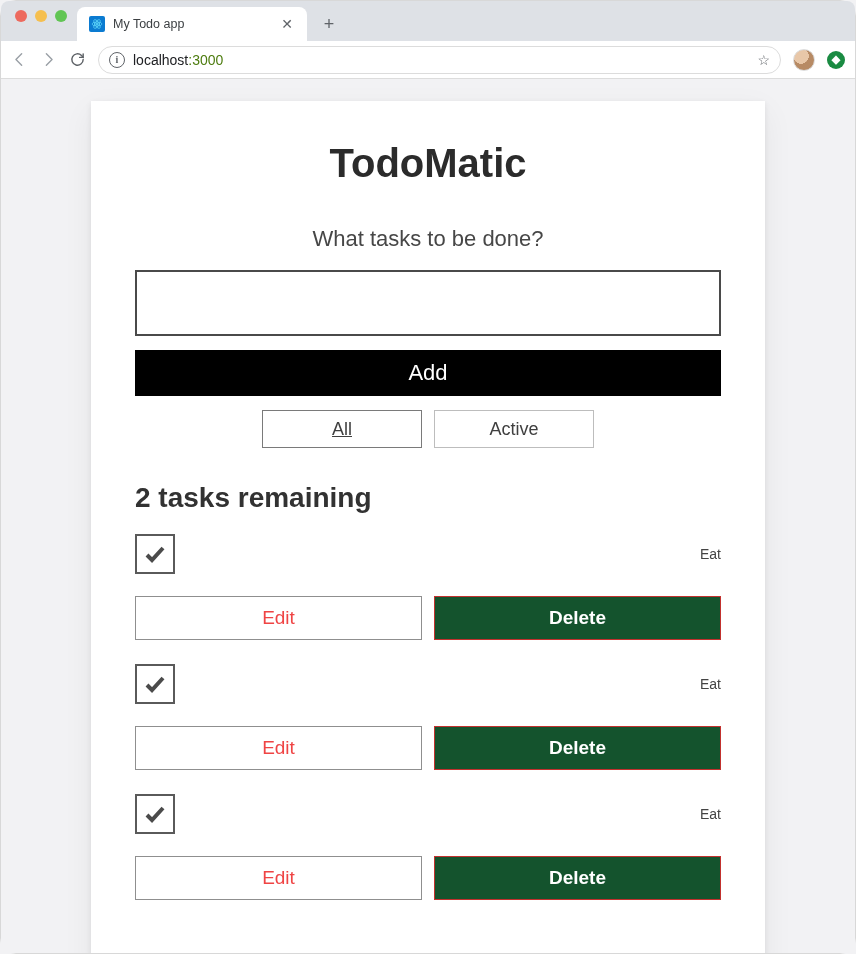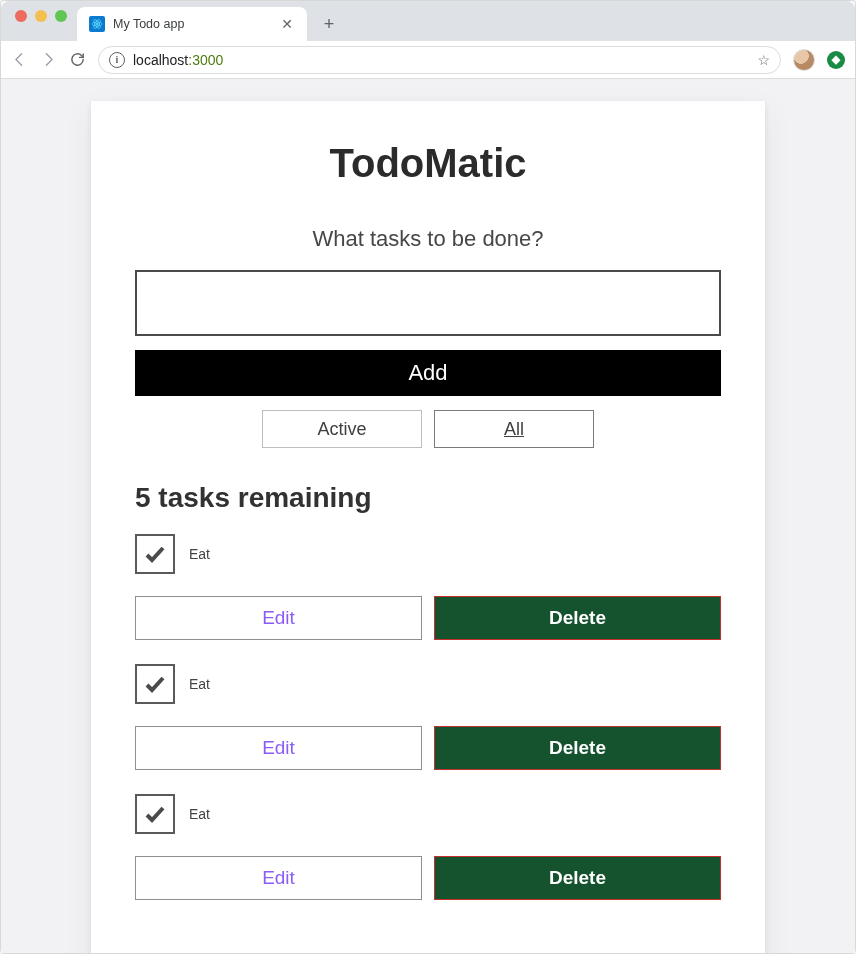--- a/index.html
+++ b/index.html
@@ -12,21 +12,21 @@
   }
 
   
   .browser {
     width: 100%;
     height: 100%;
     display: flex;
     flex-direction: column;
     background: #fff;
     border: 1px solid #d8d8d8;
-    border-radius: 4px;
+    border-radius: 16px;
   }
   .tab-strip {
     height: 40px;
     background: #dee1e6;
     display: flex;
     align-items: flex-end;
     padding-left: 10px;
     border-top-left-radius: 8px;
     border-top-right-radius: 8px;
   }
@@ -177,20 +177,21 @@
     color: #323232;
     margin-top: 34px;
   }
 
   .todo-list { list-style: none; margin-top: 14px; }
   .todo-item { padding: 6px 0 18px; }
   .todo-row {
     display: flex;
     align-items: center;
     gap: 14px;
+    justify-content: space-between;
   }
   .chk {
     width: 40px; height: 40px;
     border: 2px solid #5a5a5a;
     display: flex; align-items: center; justify-content: center;
     cursor: pointer;
     background: #fff;
   }
   .chk svg { width: 24px; height: 24px; stroke: #4b4b4b; stroke-width: 4; fill: none; }
   .todo-label { font-size: 14px; color: #444; }
@@ -199,21 +200,21 @@
     gap: 12px;
     margin-top: 22px;
   }
   .btn {
     flex: 1;
     height: 44px;
     font-size: 19px;
     cursor: pointer;
     border: 1px solid #8f8f8f;
   }
-  .btn.edit { background: #fff; color: #8b5cf6; }
+  .btn.edit { background: #fff; color: #ef4444; }
   .btn.delete { background: #14532d; color: #fff; border-color: #c2312e; font-weight: 600; }
 </style>
 </head>
 <body>
 
 <div class="browser">
 
   <div class="tab-strip">
     <div class="traffic-lights">
       <div class="tl red"></div>
@@ -268,25 +269,25 @@
 
       <h1 class="app-title">TodoMatic</h1>
 
       <div class="prompt">What tasks to be done?</div>
 
       <input class="new-todo-input" type="text" value="" style="">
 
       <button class="add-btn">Add</button>
 
       <div class="filters">
+        <button class="filter-btn active">All</button>
         <button class="filter-btn">Active</button>
-        <button class="filter-btn active">All</button>
       </div>
 
-      <h2 class="remaining">5 tasks remaining</h2>
+      <h2 class="remaining">2 tasks remaining</h2>
 
       <ul class="todo-list">
 
         <li class="todo-item">
           <div class="todo-row">
             <span class="chk">
               <svg viewBox="0 0 24 24">
                   <polyline points="4,13 9,18 20,6"></polyline>
                 </svg>
             </span>

